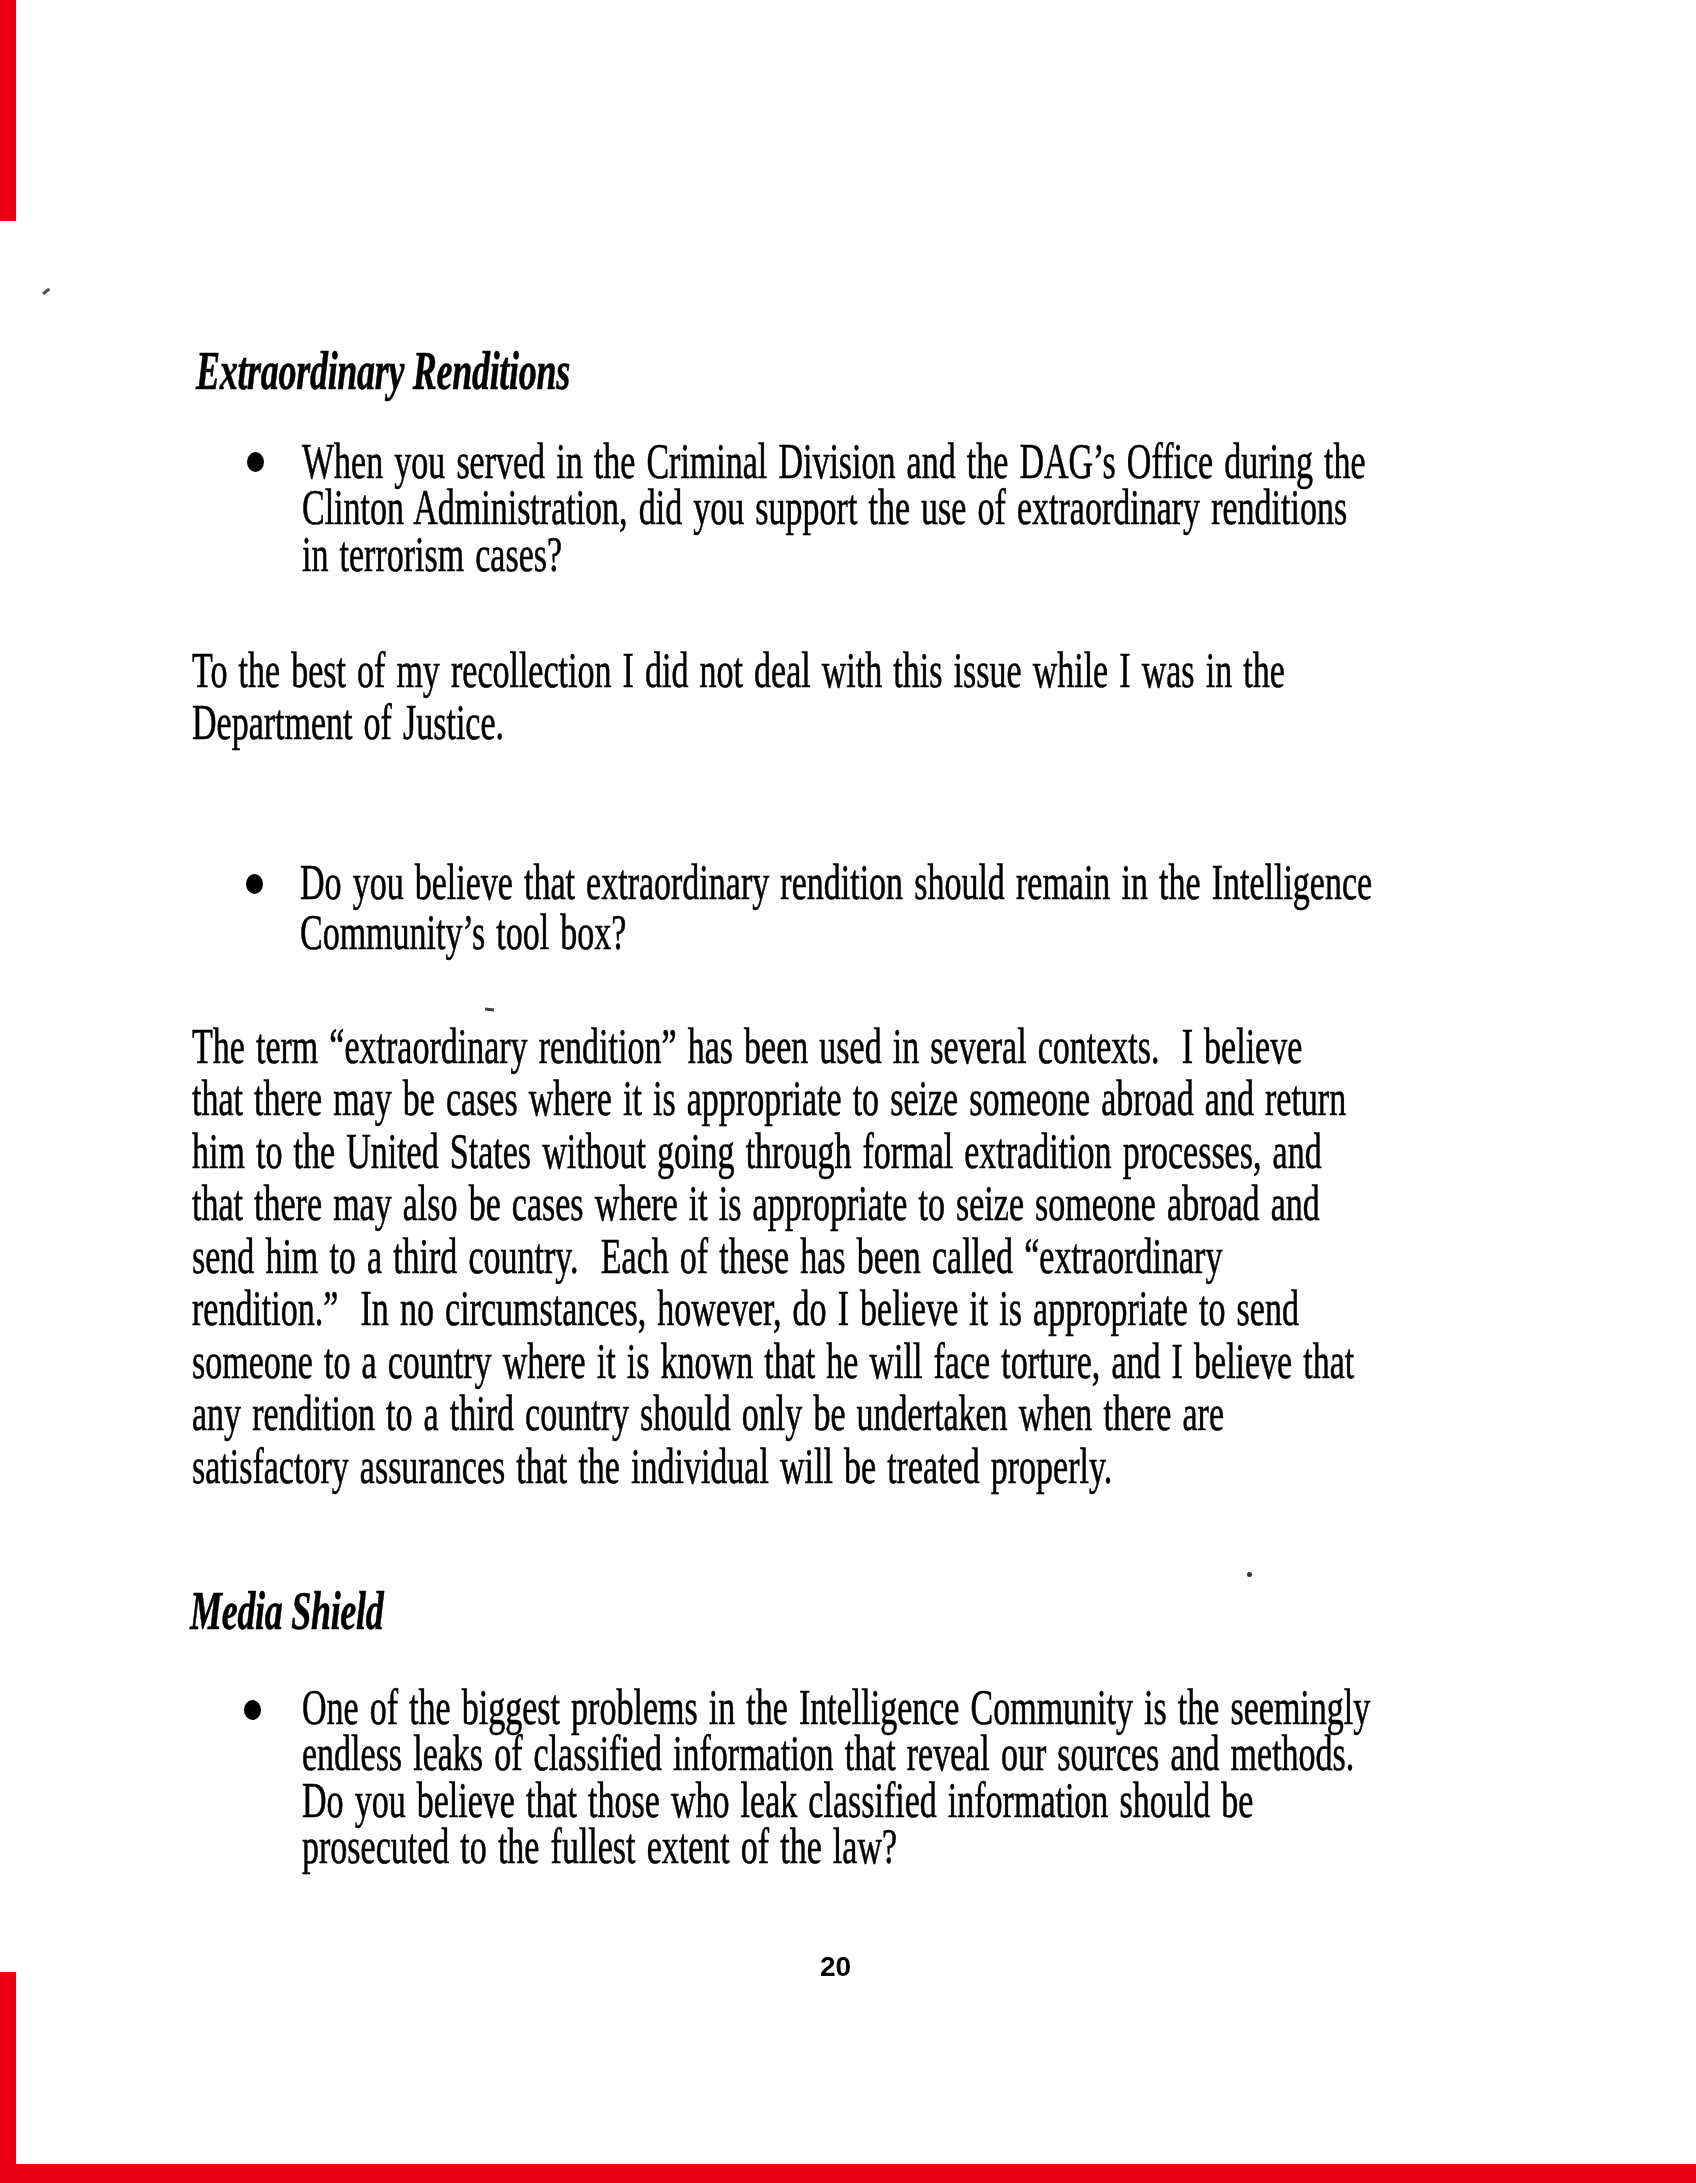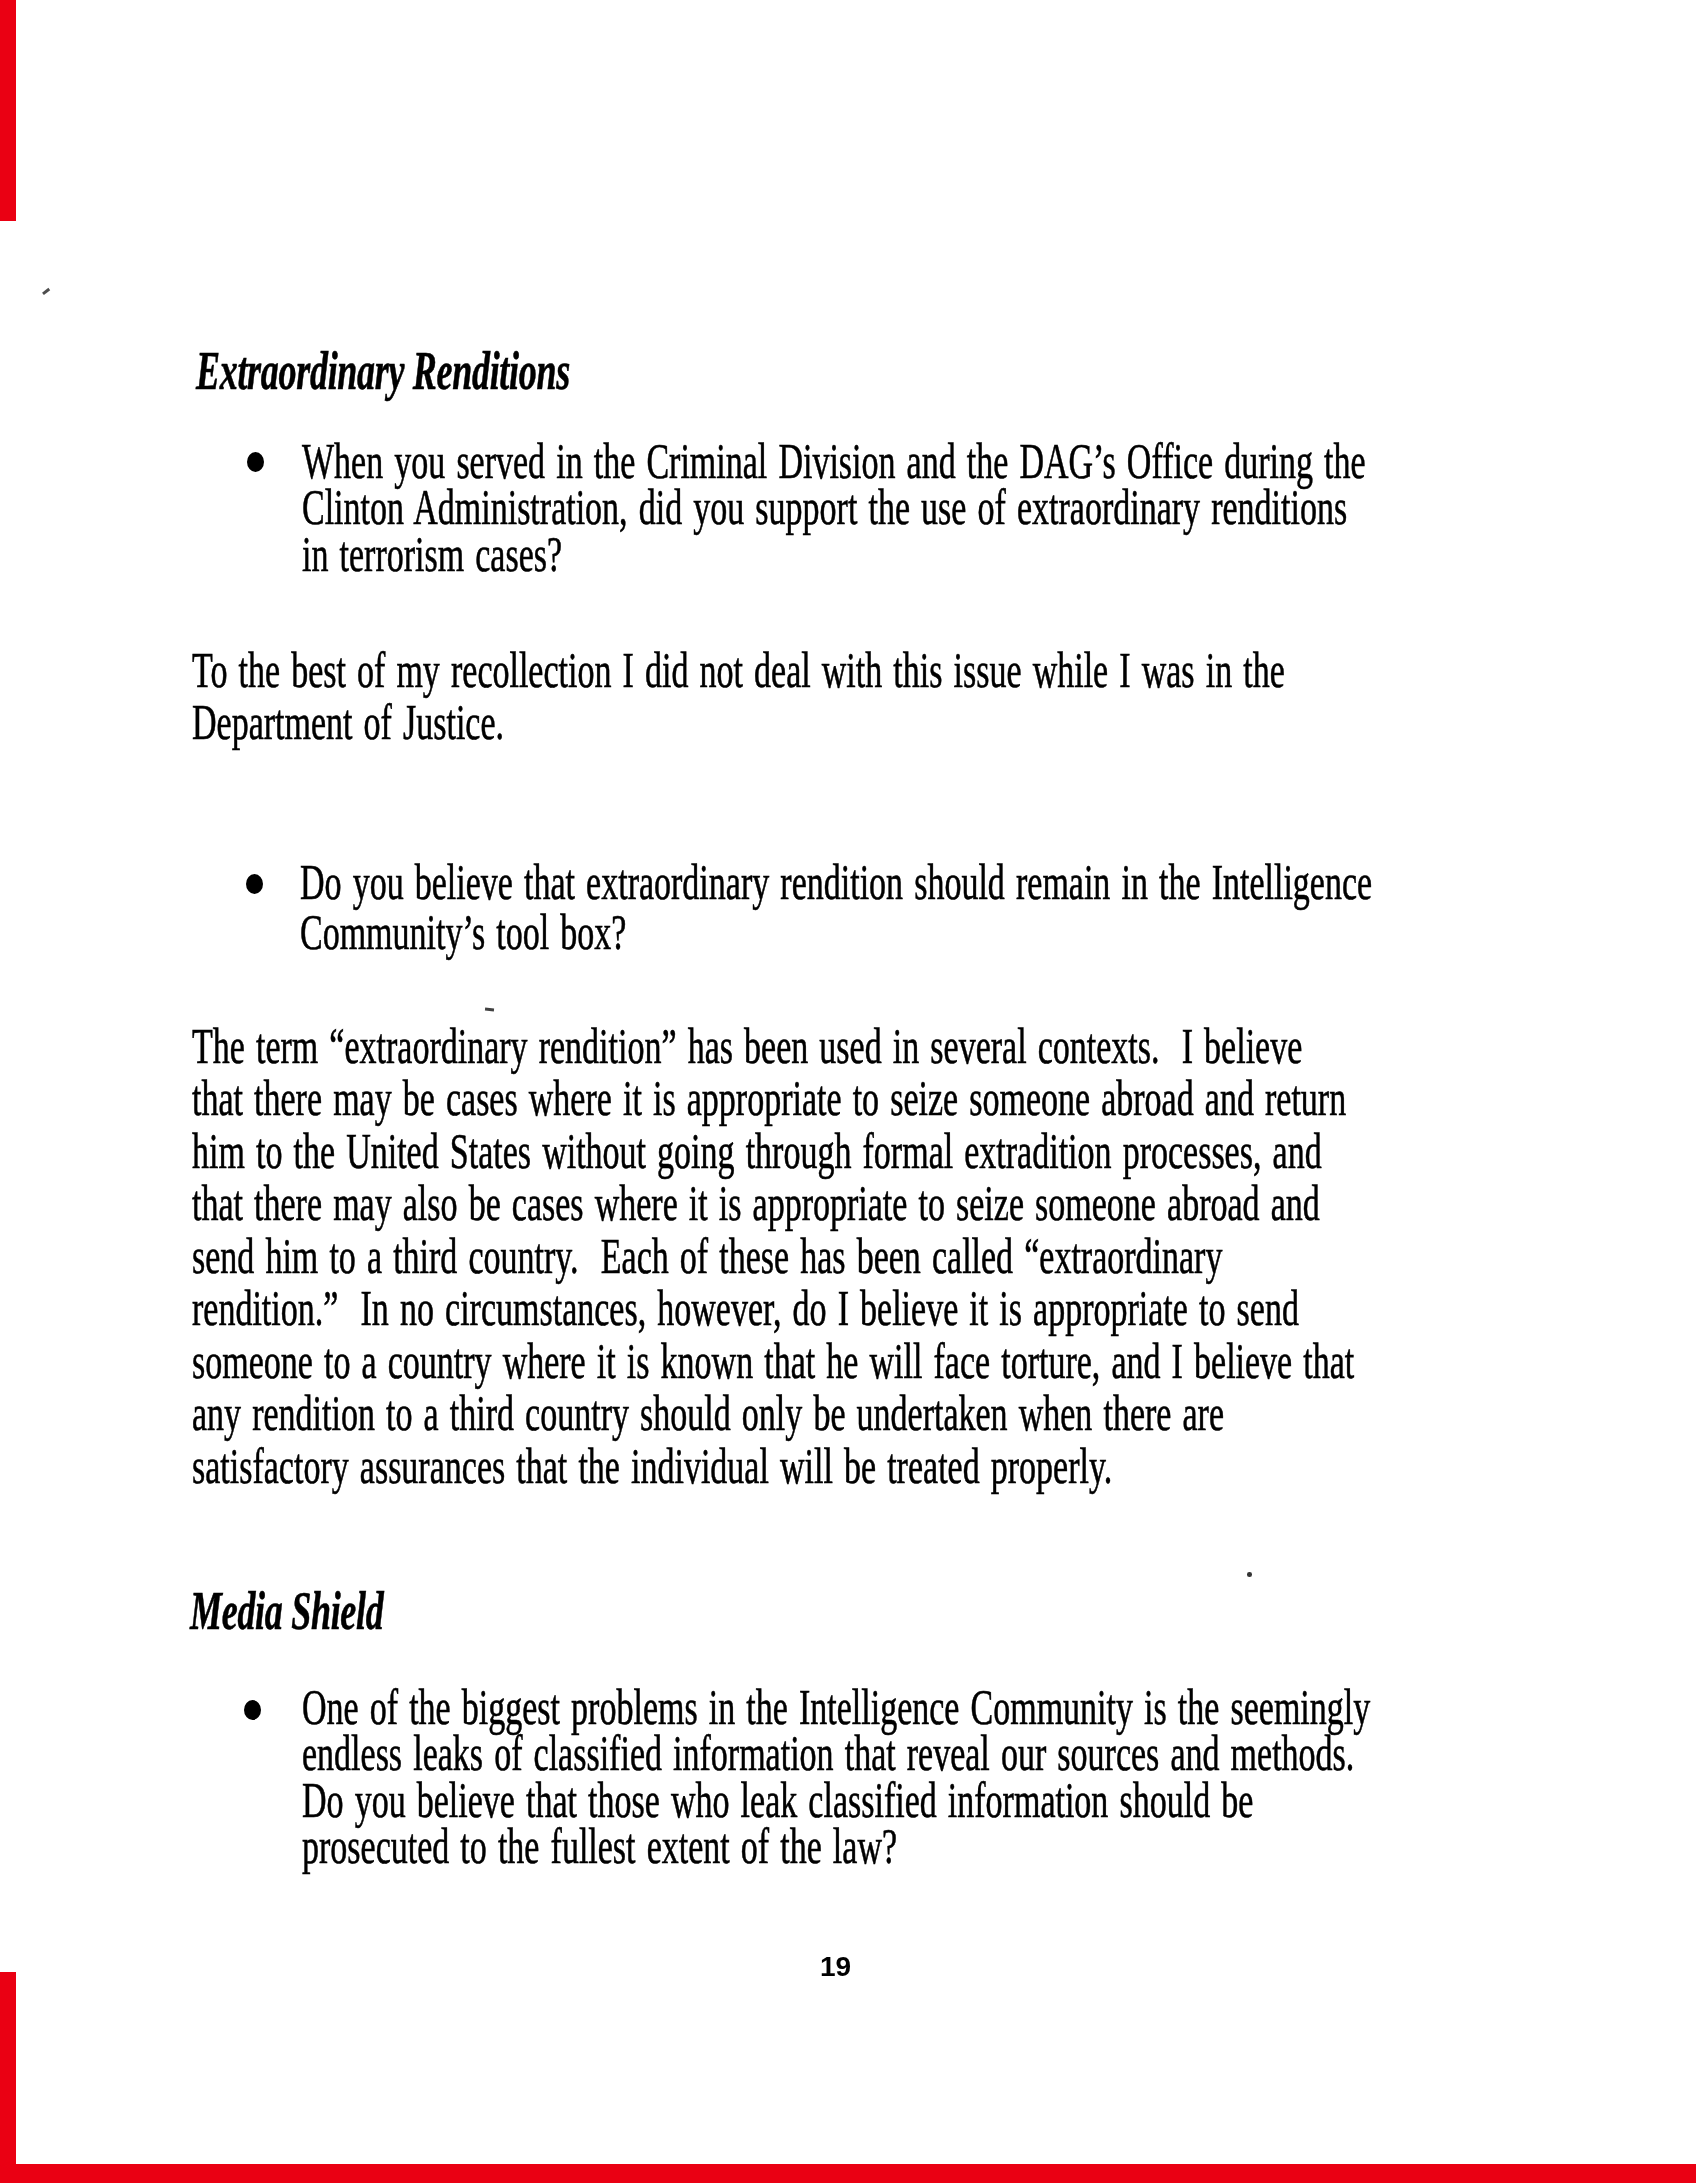--- a/index.html
+++ b/index.html
@@ -104,16 +104,16 @@
   <div class="stretch doc-heading" style="left:190px; top:1584px;">Media Shield</div>
 
   <div class="bullet-dot" style="left:244px; top:1700px;"></div>
   <div class="stretch body-text lh-bullet" style="left:302px; top:1683px;">
     <div class="line">One of the biggest problems in the Intelligence Community is the seemingly</div>
     <div class="line">endless leaks of classified information that reveal our sources and methods.</div>
     <div class="line">Do you believe that those who leak classified information should be</div>
     <div class="line">prosecuted to the fullest extent of the law?</div>
   </div>
 
-  <div class="page-number">19</div>
+  <div class="page-number">20</div>
 
 </div>
 
 
 </body></html>

